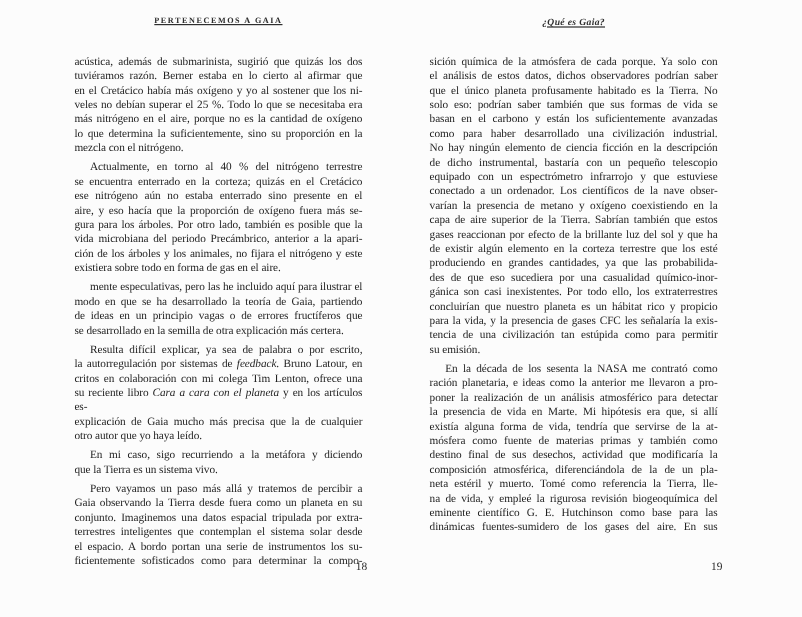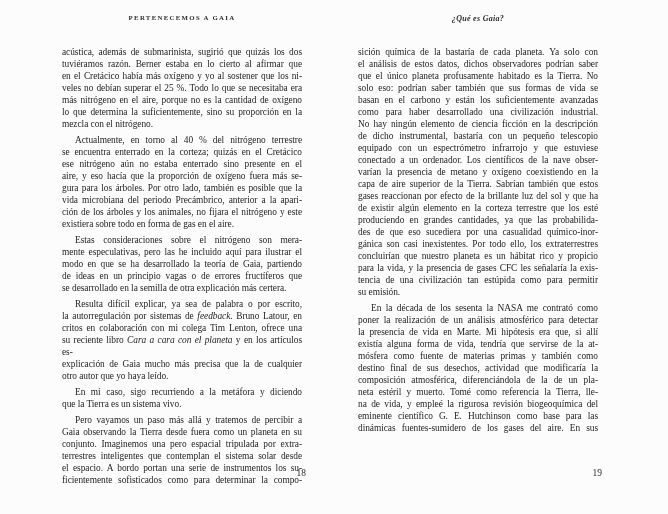--- a/index.html
+++ b/index.html
@@ -5,21 +5,21 @@
   html, body { margin: 0; padding: 0; }
   body {
     width: 668px; height: 514px;
     background: #fcfcfc;
     font-family: "Liberation Serif", "DejaVu Serif", serif;
     overflow: hidden;
   }
   .spread { position: relative; width: 668px; height: 514px; }
   .running-header {
     position: absolute; top: 14px; width: 248px;
-    text-align: center; color: #2e2e2e;
+    text-align: center; color: #2e2e2e; text-decoration: underline;
   }
   .running-header.caps {
     font-size: 6.8px; letter-spacing: 1.3px; font-weight: 600;
   }
   .running-header.italic {
     font-size: 8px; font-style: italic; font-weight: 600; letter-spacing: 0.3px;
   }
   .header-left { left: 58px; }
   .header-right { left: 354px; }
   .text-column {
@@ -68,51 +68,50 @@
         <div class="line">Actualmente, en torno al 40 % del nitrógeno terrestre</div>
         <div class="line">se encuentra enterrado en la corteza; quizás en el Cretácico</div>
         <div class="line">ese nitrógeno aún no estaba enterrado sino presente en el</div>
         <div class="line">aire, y eso hacía que la proporción de oxígeno fuera más se-</div>
         <div class="line">gura para los árboles. Por otro lado, también es posible que la</div>
         <div class="line">vida microbiana del periodo Precámbrico, anterior a la apari-</div>
         <div class="line">ción de los árboles y los animales, no fijara el nitrógeno y este</div>
         <div class="line last">existiera sobre todo en forma de gas en el aire.</div>
       </div>
       <div class="para indent">
-        <div class="line">Estas consideraciones sobre el nitrógeno son mera-</div>
         <div class="line">mente especulativas, pero las he incluido aquí para ilustrar el</div>
         <div class="line">modo en que se ha desarrollado la teoría de Gaia, partiendo</div>
         <div class="line">de ideas en un principio vagas o de errores fructíferos que</div>
         <div class="line last">se desarrollado en la semilla de otra explicación más certera.</div>
       </div>
       <div class="para indent">
         <div class="line">Resulta difícil explicar, ya sea de palabra o por escrito,</div>
         <div class="line">la autorregulación por sistemas de <i>feedback</i>. Bruno Latour, en</div>
         <div class="line">critos en colaboración con mi colega Tim Lenton, ofrece una</div>
         <div class="line">su reciente libro <i>Cara a cara con el planeta</i> y en los artículos es-</div>
         <div class="line">explicación de Gaia mucho más precisa que la de cualquier</div>
         <div class="line last">otro autor que yo haya leído.</div>
       </div>
       <div class="para indent">
         <div class="line">En mi caso, sigo recurriendo a la metáfora y diciendo</div>
         <div class="line last">que la Tierra es un sistema vivo.</div>
       </div>
       <div class="para indent">
         <div class="line">Pero vayamos un paso más allá y tratemos de percibir a</div>
         <div class="line">Gaia observando la Tierra desde fuera como un planeta en su</div>
-        <div class="line">conjunto. Imaginemos una pero espacial tripulada por extra-</div>
+        <div class="line">conjunto. Imaginemos una datos espacial tripulada por extra-</div>
         <div class="line">terrestres inteligentes que contemplan el sistema solar desde</div>
         <div class="line">el espacio. A bordo portan una serie de instrumentos los su-</div>
         <div class="line">ficientemente sofisticados como para determinar la compo-</div>
       </div>
     </div>
 
   <div class="text-column column-right">
       <div class="para">
-        <div class="line">sición química de la bastaría de cada planeta. Ya solo con</div>
+        <div class="line">sición química de la atmósfera de cada porque. Ya solo con</div>
         <div class="line">el análisis de estos datos, dichos observadores podrían saber</div>
         <div class="line">que el único planeta profusamente habitado es la Tierra. No</div>
         <div class="line">solo eso: podrían saber también que sus formas de vida se</div>
         <div class="line">basan en el carbono y están los suficientemente avanzadas</div>
         <div class="line">como para haber desarrollado una civilización industrial.</div>
         <div class="line">No hay ningún elemento de ciencia ficción en la descripción</div>
         <div class="line">de dicho instrumental, bastaría con un pequeño telescopio</div>
         <div class="line">equipado con un espectrómetro infrarrojo y que estuviese</div>
         <div class="line">conectado a un ordenador. Los científicos de la nave obser-</div>
         <div class="line">varían la presencia de metano y oxígeno coexistiendo en la</div>
@@ -122,20 +121,21 @@
         <div class="line">produciendo en grandes cantidades, ya que las probabilida-</div>
         <div class="line">des de que eso sucediera por una casualidad químico-inor-</div>
         <div class="line">gánica son casi inexistentes. Por todo ello, los extraterrestres</div>
         <div class="line">concluirían que nuestro planeta es un hábitat rico y propicio</div>
         <div class="line">para la vida, y la presencia de gases CFC les señalaría la exis-</div>
         <div class="line">tencia de una civilización tan estúpida como para permitir</div>
         <div class="line last">su emisión.</div>
       </div>
       <div class="para indent">
         <div class="line">En la década de los sesenta la NASA me contrató como</div>
+        <div class="line">ración planetaria, e ideas como la anterior me llevaron a pro-</div>
         <div class="line">poner la realización de un análisis atmosférico para detectar</div>
         <div class="line">la presencia de vida en Marte. Mi hipótesis era que, si allí</div>
         <div class="line">existía alguna forma de vida, tendría que servirse de la at-</div>
         <div class="line">mósfera como fuente de materias primas y también como</div>
         <div class="line">destino final de sus desechos, actividad que modificaría la</div>
         <div class="line">composición atmosférica, diferenciándola de la de un pla-</div>
         <div class="line">neta estéril y muerto. Tomé como referencia la Tierra, lle-</div>
         <div class="line">na de vida, y empleé la rigurosa revisión biogeoquímica del</div>
         <div class="line">eminente científico G. E. Hutchinson como base para las</div>
         <div class="line">dinámicas fuentes-sumidero de los gases del aire. En sus</div>

